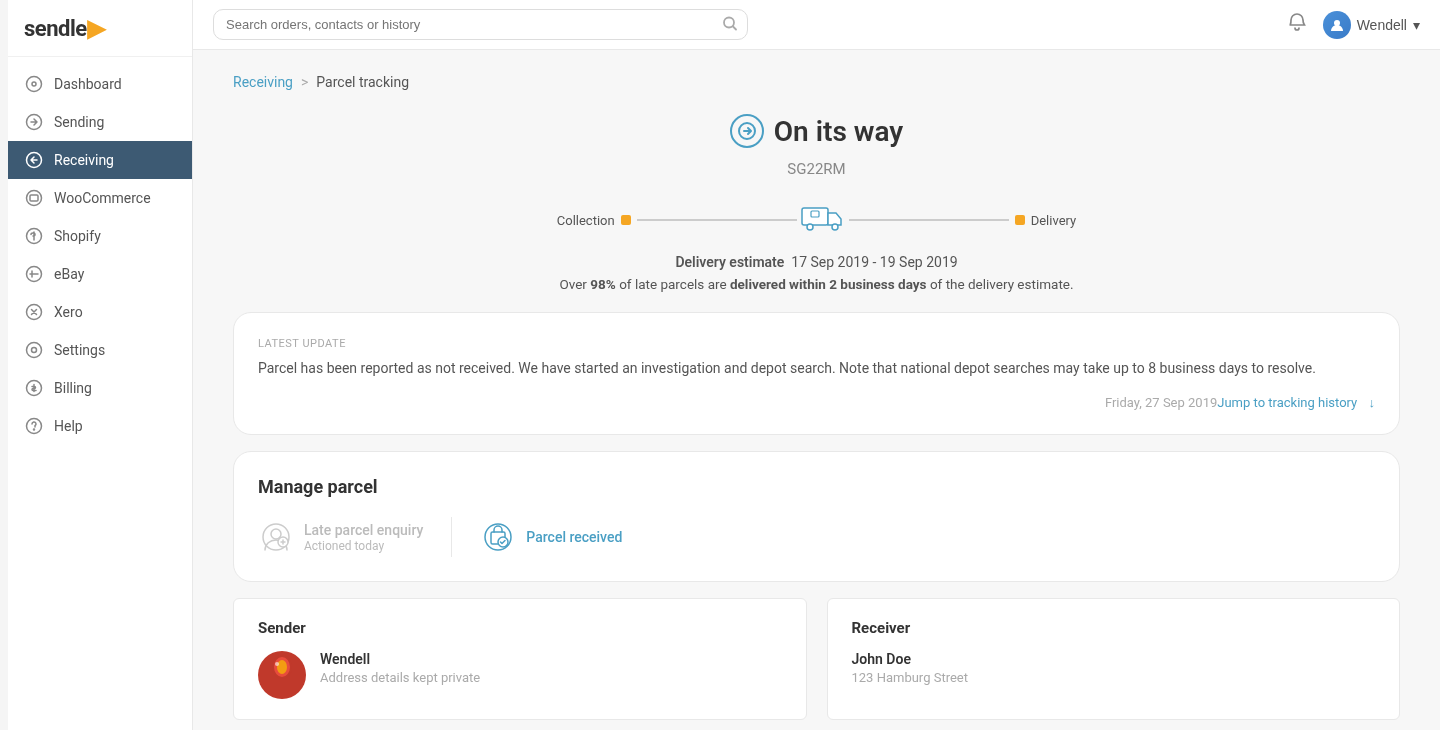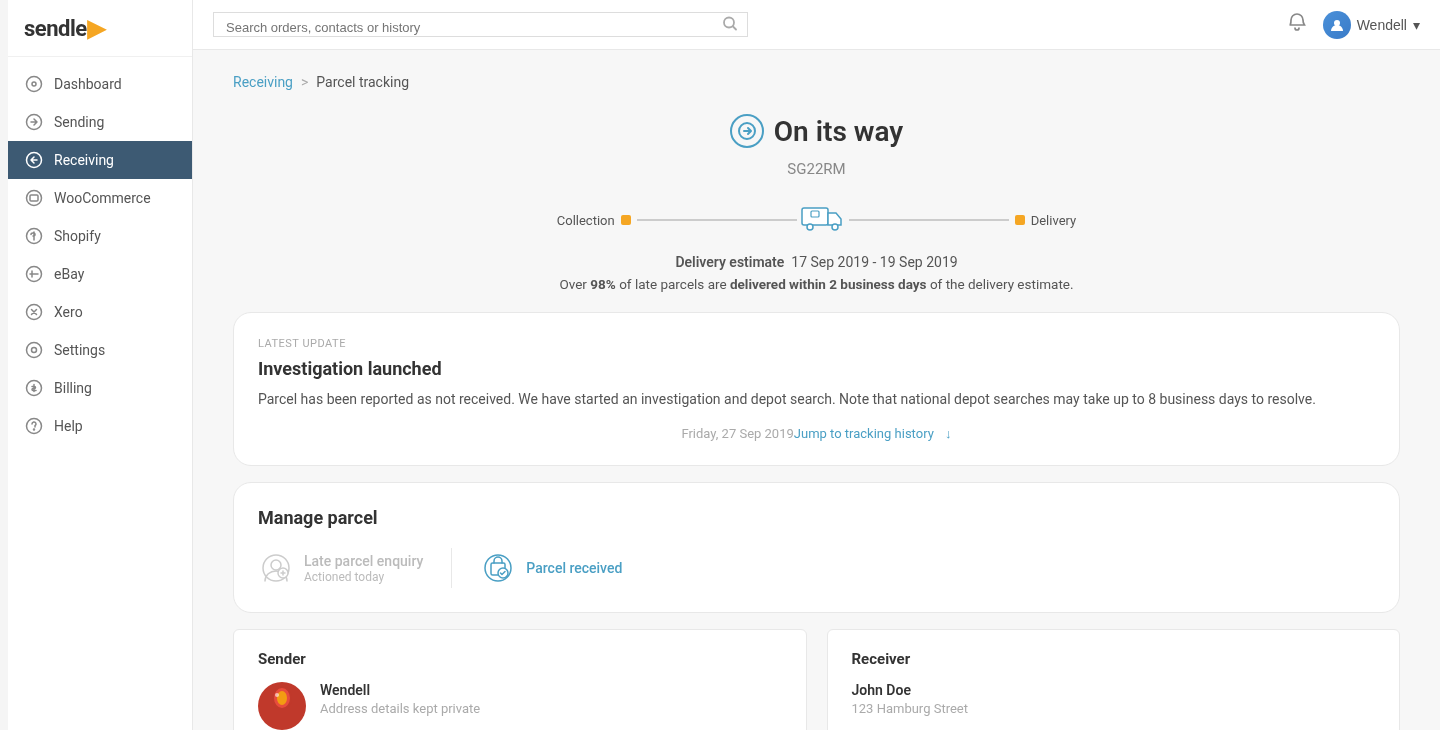--- a/index.html
+++ b/index.html
@@ -78,22 +78,22 @@
       flex-shrink: 0;
     }
     .search-box {
       flex: 1;
       max-width: 535px;
       position: relative;
     }
     .search-input {
       width: 100%;
       border: 1px solid #ddd;
-      border-radius: 0;
-      padding: 7px 36px 1px 12px;
+      border-radius: 10px;
+      padding: 7px 36px 7px 12px;
       font-size: 13px;
       color: #999;
       outline: none;
       background: #fff;
     }
     .search-icon-btn {
       position: absolute;
       right: 10px;
       top: 50%;
       transform: translateY(-50%);
@@ -262,21 +262,21 @@
     }
     .update-body {
       font-size: 14px;
       color: #555;
       line-height: 1.5;
       margin-bottom: 16px;
     }
     .update-footer {
       display: flex;
       align-items: center;
-      justify-content: center;
+      justify-content: flex-end;
     }
     .update-date {
       font-size: 13px;
       color: #aaa;
     }
     .tracking-link {
       font-size: 13px;
       color: #4a9fc4;
       cursor: pointer;
       display: flex;
@@ -570,21 +570,20 @@
     <div class="delivery-estimate">
       <strong>Delivery estimate</strong>
       &nbsp;<span>17 Sep 2019 - 19 Sep 2019</span>
     </div>
     <div class="late-parcel-info">
       <span>Over</span>&nbsp;<strong>98%</strong>&nbsp;<span>of late parcels are</span>&nbsp;<strong>delivered within 2 business days</strong>&nbsp;<span>of the delivery estimate.</span>
     </div>
 
     <div class="card">
       <div class="update-label">LATEST UPDATE</div>
-      <div class="update-title">Investigation launched</div>
       <div class="update-body">Parcel has been reported as not received. We have started an investigation and depot search. Note that national depot searches may take up to 8 business days to resolve.</div>
       <div class="update-footer">
         <span class="update-date">Friday, 27 Sep 2019</span>
         <a class="tracking-link">
           <span>Jump to tracking history</span>&nbsp;<span>↓</span>
         </a>
       </div>
     </div>
 
     <div class="card">

